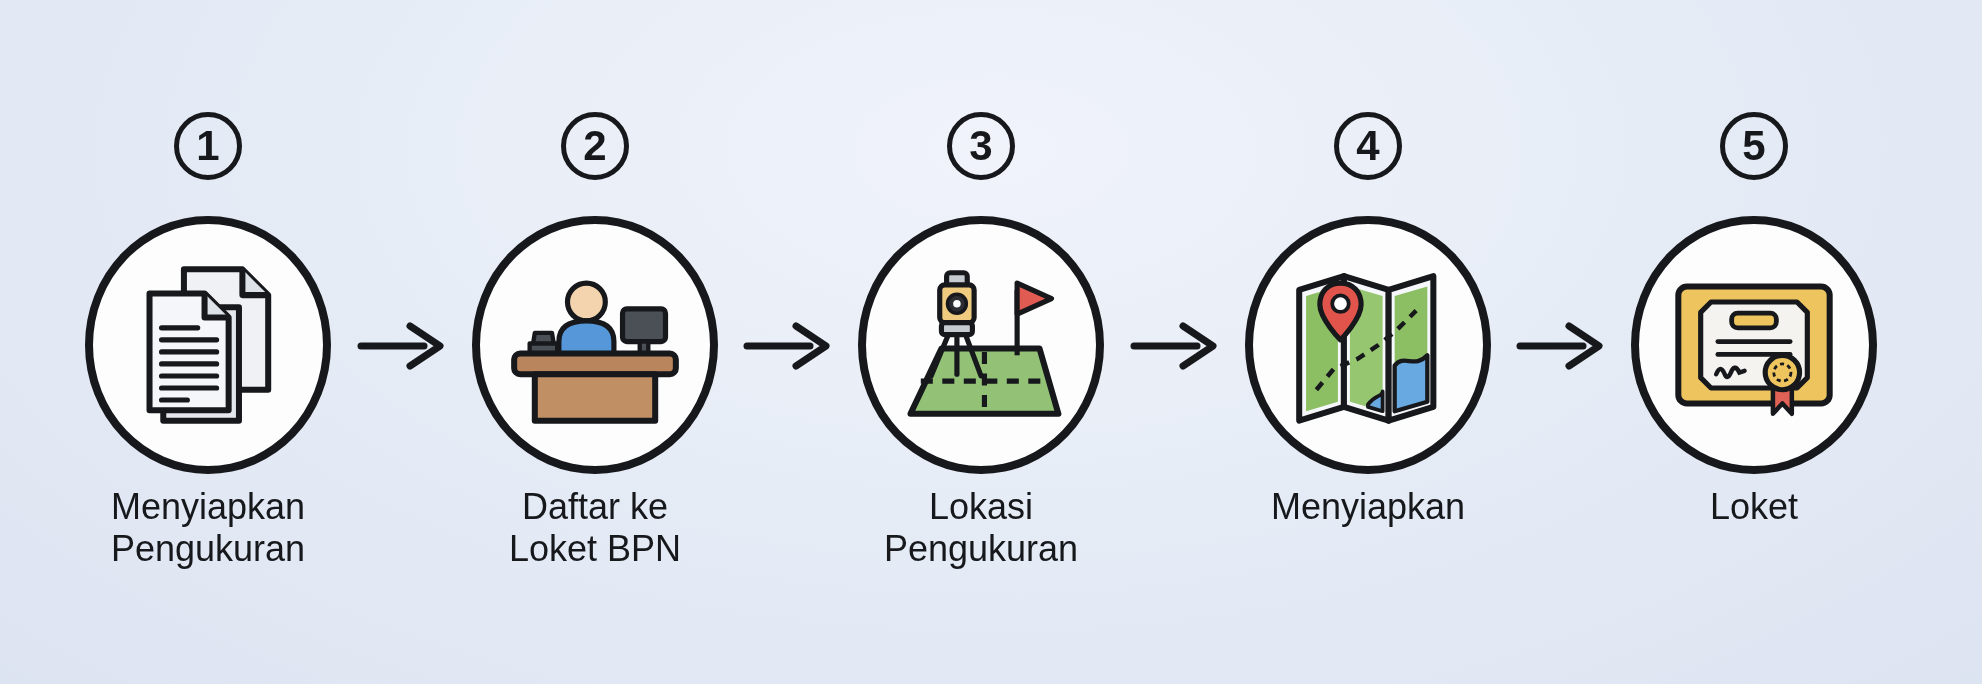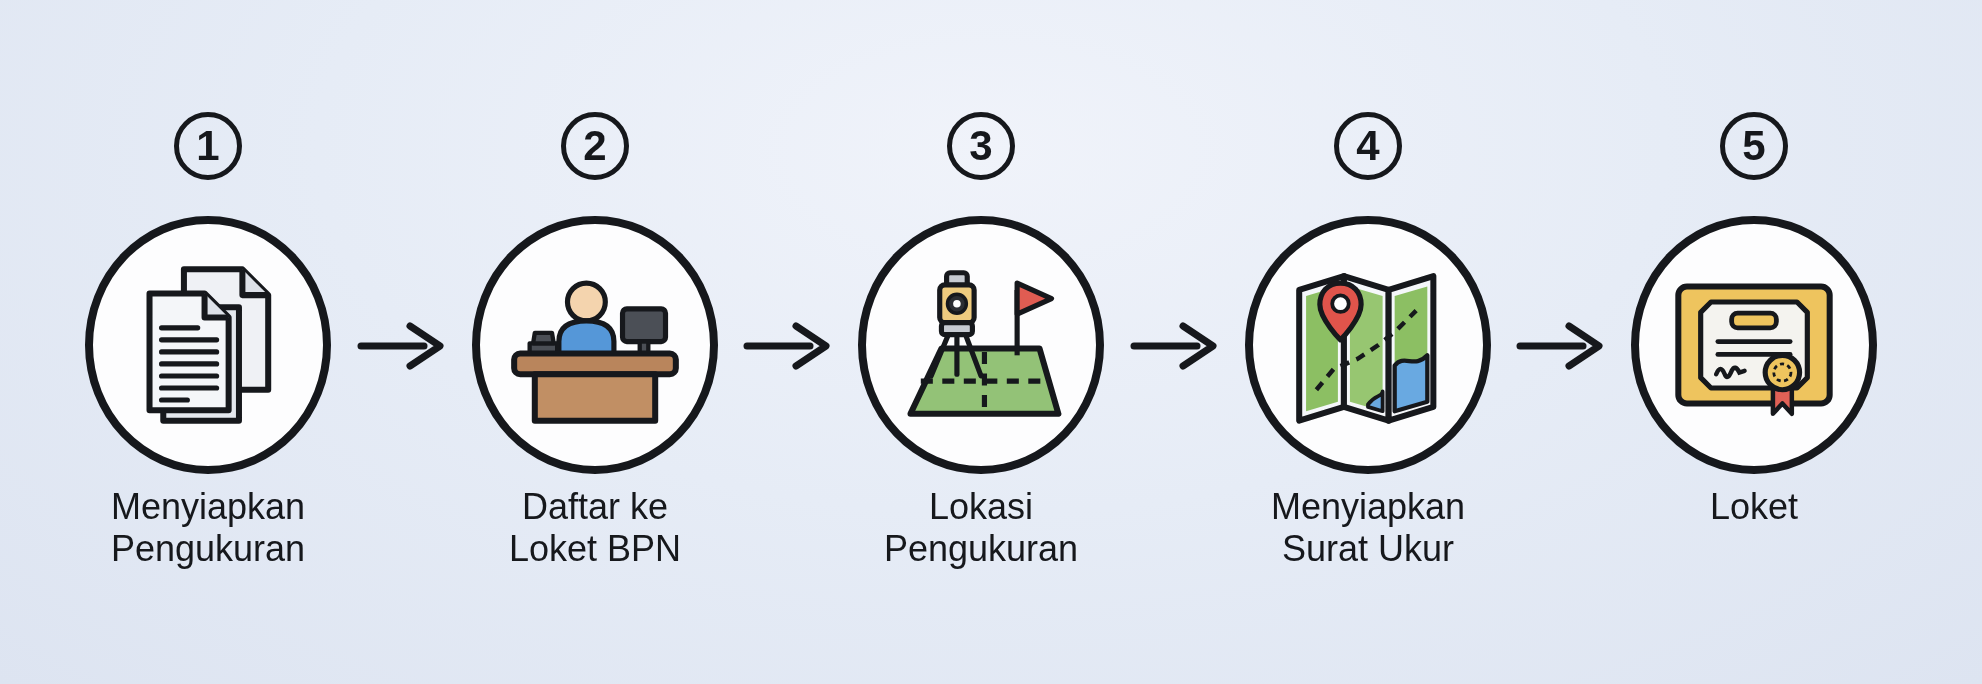--- a/index.html
+++ b/index.html
@@ -220,21 +220,20 @@
         <path d="M50,84.5 C54,79 58.5,80 58.5,77 L58.5,88.5 L50,86 Z" fill="#69a9e1" stroke="#16181c" stroke-width="2.2" stroke-linejoin="round"></path>
 
         <polyline points="20,76 30,64 44,58 56,50 66,42 78,30" fill="none" stroke="#16181c" stroke-width="2.6" stroke-dasharray="5.5 4.5"></polyline>
 
         <path d="M34,14 C41.5,14 46,19.5 46,26.5 C46,35 34,47 34,47 C34,47 22,35 22,26.5 C22,19.5 26.5,14 34,14 Z" fill="#e0544b" stroke="#16181c" stroke-width="3" stroke-linejoin="round"></path>
         <circle cx="34" cy="26" r="4.8" fill="#ffffff" stroke="#16181c" stroke-width="2.2"></circle>
       </svg>
     </div>
     <div class="label">
       <div>Menyiapkan</div>
-      <div>Surat Ukur</div>
     </div>
   </div>
 
   <svg class="arrow arrow-4" viewBox="0 0 92 56">
     <line x1="5" y1="28" x2="68" y2="28" stroke="#16181c" stroke-width="7" stroke-linecap="round"></line>
     <polyline points="54,8 84,28 54,48" fill="none" stroke="#16181c" stroke-width="7" stroke-linecap="round" stroke-linejoin="round"></polyline>
   </svg>
 
   <div class="step step-5">
     <div class="badge">

